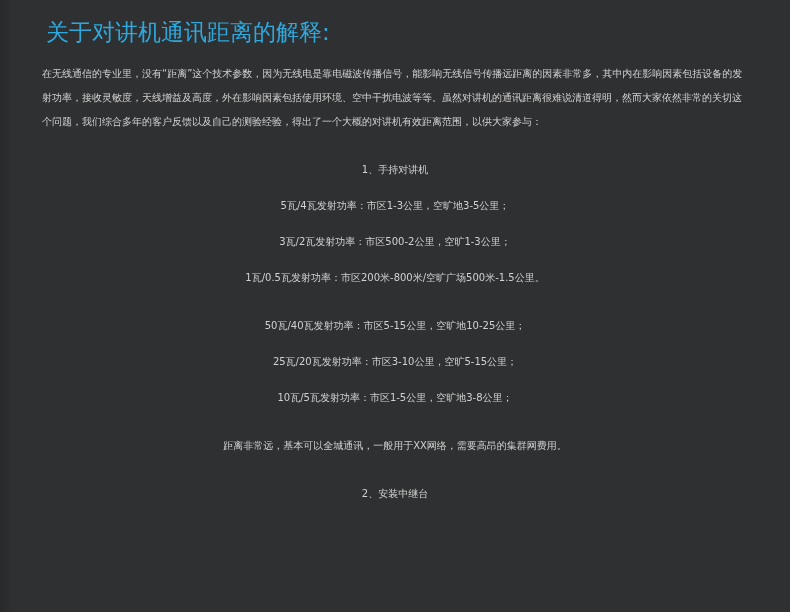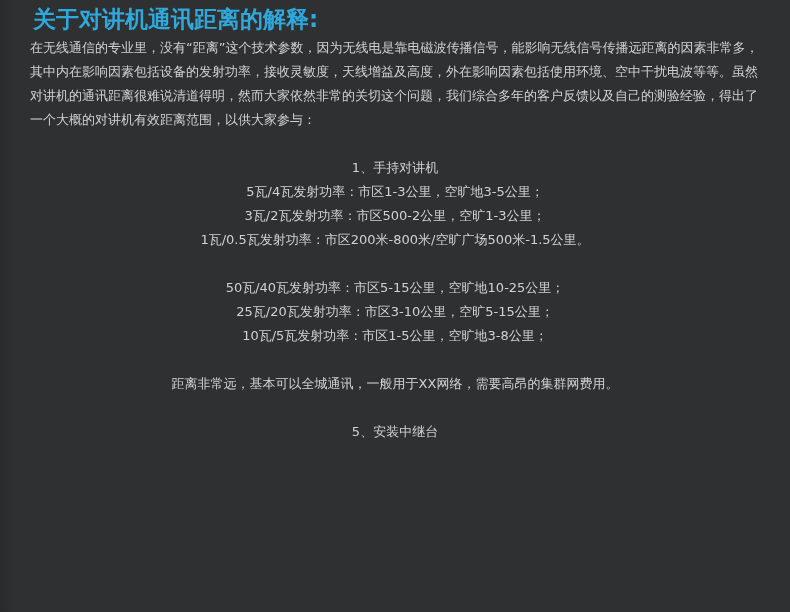--- a/index.html
+++ b/index.html
@@ -11,29 +11,29 @@
     position: relative;
     width: 790px;
     height: 612px;
     box-sizing: border-box;
     padding: 2px 30px 0 30px;
     background: linear-gradient(90deg, #292A2C 0px, #2F3032 14px);
     overflow: hidden;
     font-family: "DejaVu Sans", sans-serif;
   }
   .heading {
-    margin: 3px;
+    margin: 16px;
     font-size: 23px;
     line-height: 28px;
-    font-weight: bold;
+    font-weight: normal;
     color: #2FA8DC;
   }
   .line {
-    margin: 0;
-    font-size: 13px;
+    margin: 12px;
+    font-size: 10px;
     line-height: 24px;
     color: #D2D2D2;
     word-break: break-all;
   }
   .intro {
     margin-top: 1px;
   }
   .section {
     margin-top: 24px;
     text-align: center;
@@ -59,16 +59,16 @@
     <p class="line">50瓦/40瓦发射功率：市区5-15公里，空旷地10-25公里；</p>
     <p class="line">25瓦/20瓦发射功率：市区3-10公里，空旷5-15公里；</p>
     <p class="line">10瓦/5瓦发射功率：市区1-5公里，空旷地3-8公里；</p>
   </div>
 
   <div class="section">
     <p class="line">距离非常远，基本可以全城通讯，一般用于XX网络，需要高昂的集群网费用。</p>
   </div>
 
   <div class="section">
-    <p class="line">5、安装中继台</p>
+    <p class="line">2、安装中继台</p>
   </div>
 
 </div>
 
 </body></html>

